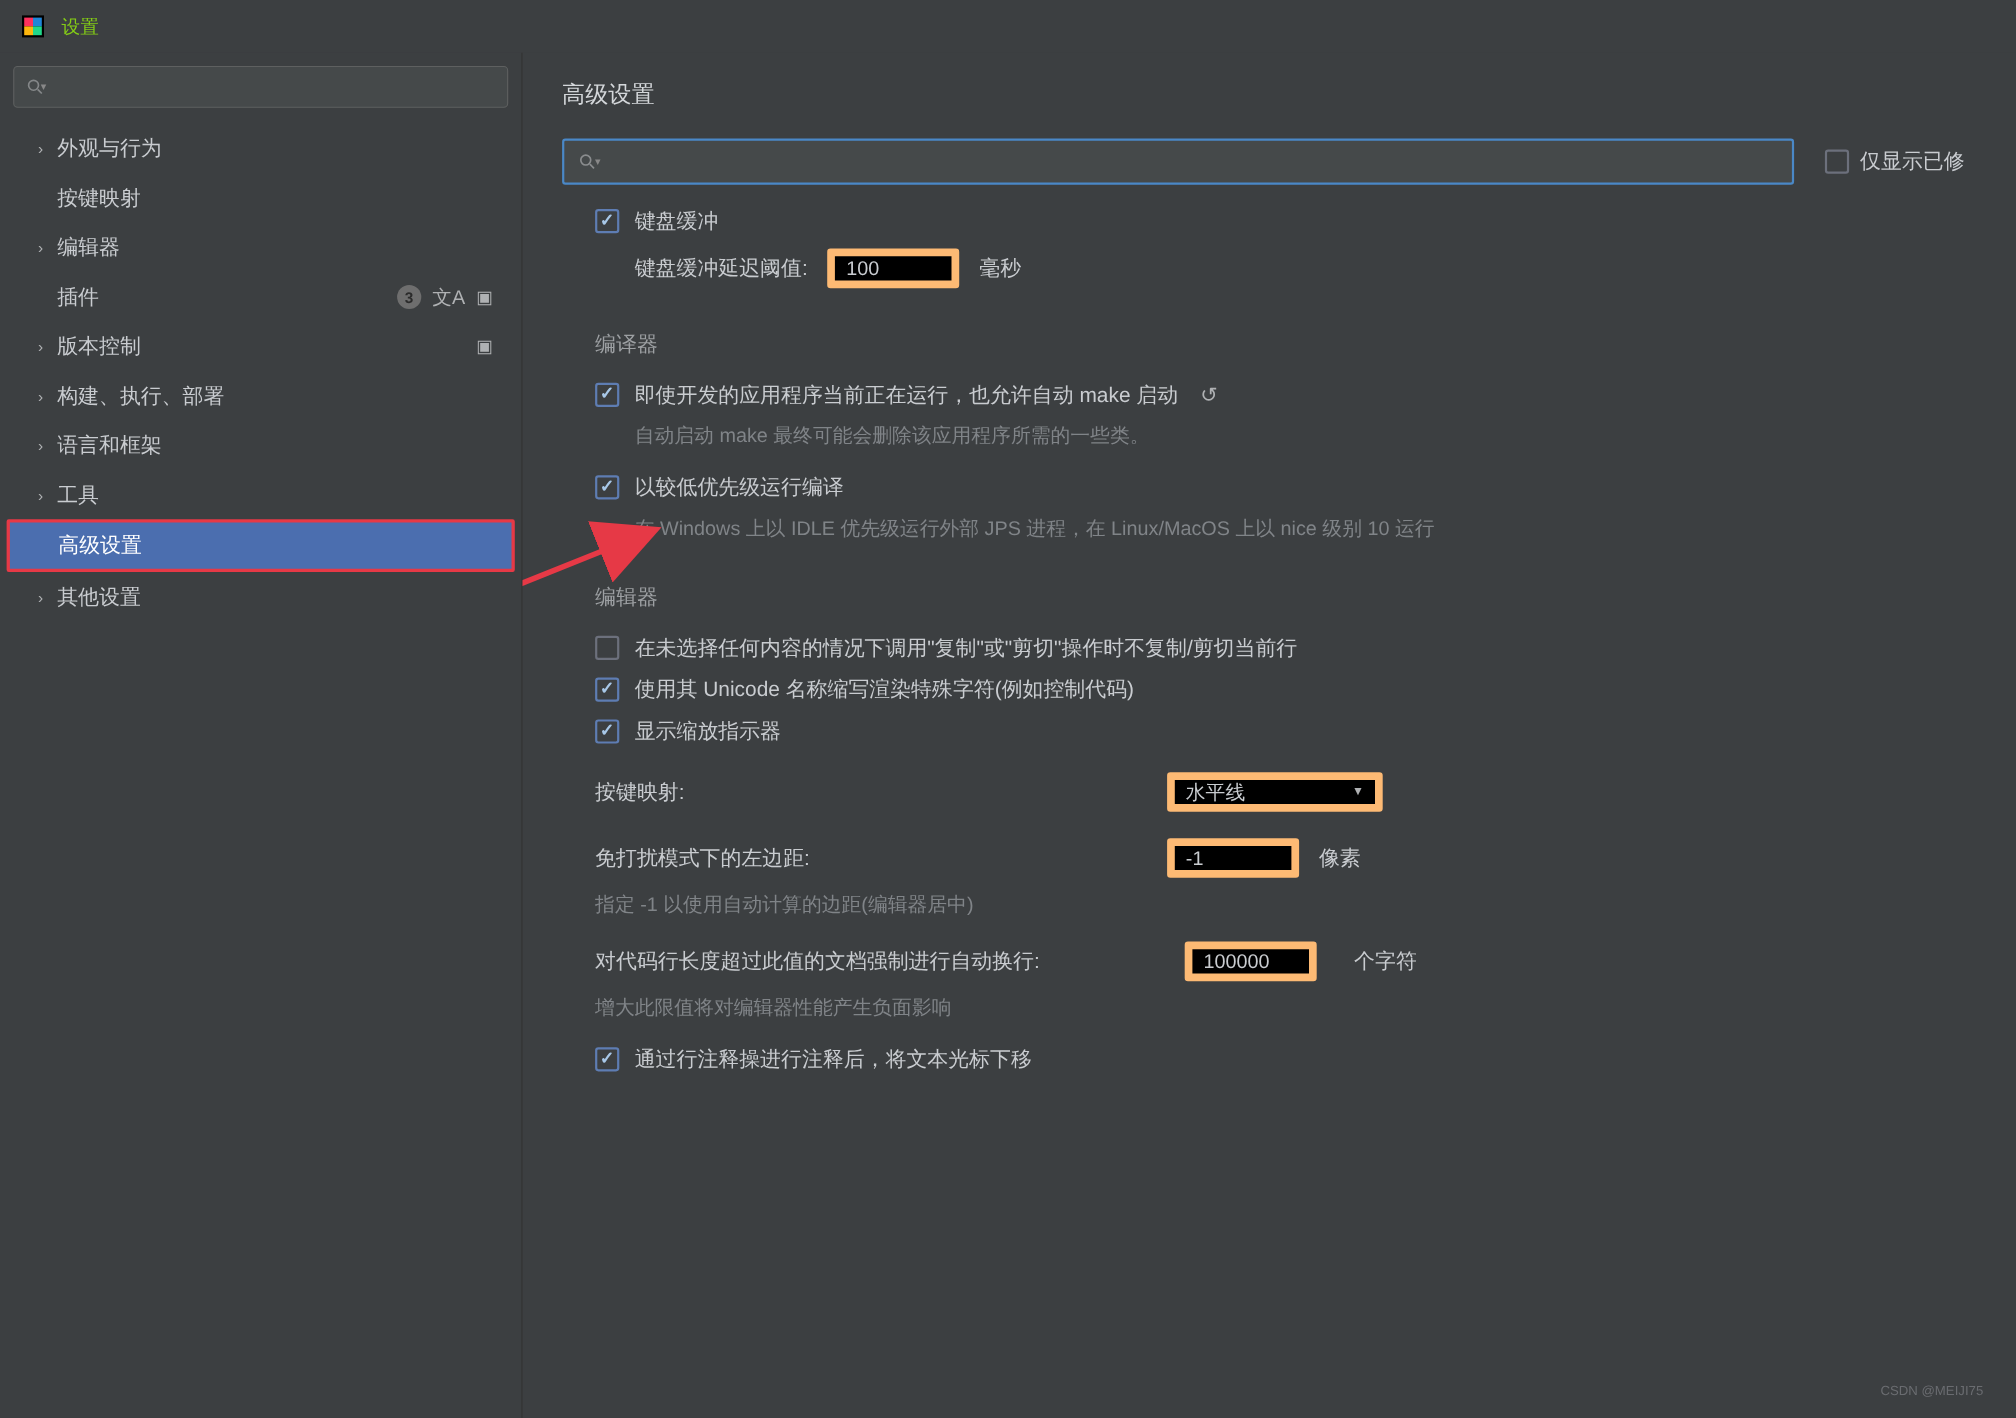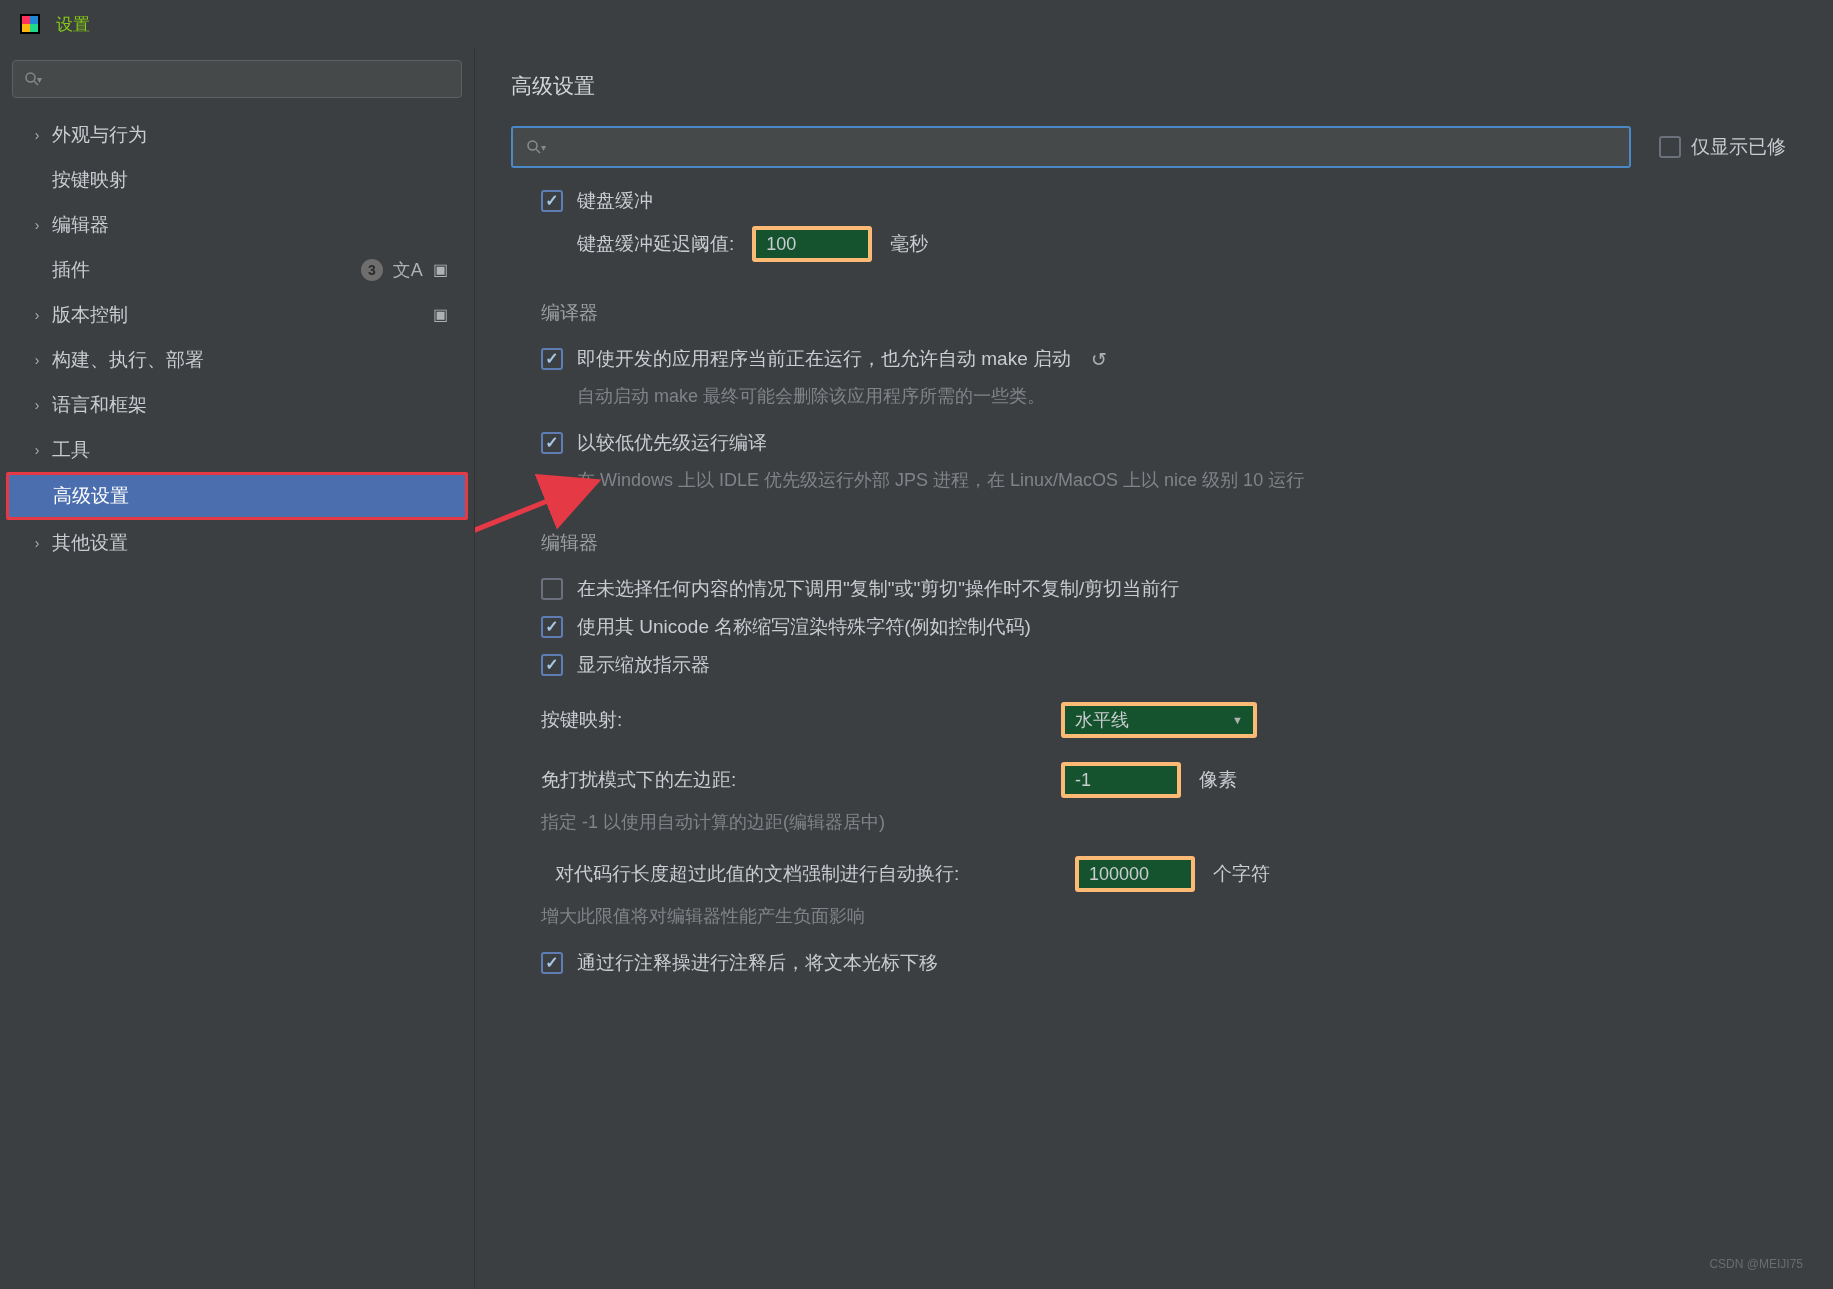--- a/index.html
+++ b/index.html
@@ -183,22 +183,22 @@
     margin: 6px 0 22px 36px;
   }
   .field-row {
     display: flex;
     align-items: center;
     gap: 18px;
     margin: 0 0 12px 36px;
   }
   .field-row .flabel { font-size: 19px; color: #C9CCD0; }
   .num-input, .sel {
-    background: #14532d;
-    border: 4px solid #fdba74;
+    background: #000000;
+    border: 7px solid #fdba74;
     border-radius: 3px;
     color: #C9CCD0;
     font-size: 18px;
     padding: 5px 10px;
     height: 36px;
   }
   .num-input { width: 120px; }
   .sel {
     width: 196px;
     display: flex;
@@ -368,21 +368,21 @@
         </div>
       </div>
 
       <div class="field-row" style="margin-left:0; margin-top:24px; gap:0;">
         <span class="flabel" style="width:520px;">免打扰模式下的左边距:</span>
         <input class="num-input" value="-1" style="">
         <span class="flabel" style="margin-left:18px;">像素</span>
       </div>
       <div class="setting-desc" style="margin-left:0;">指定 -1 以使用自动计算的边距(编辑器居中)</div>
 
-      <div class="field-row" style="margin-left:14px; gap:0;">
+      <div class="field-row" style="margin-left:0; gap:16px;">
         <span class="flabel" style="width:520px;">对代码行长度超过此值的文档强制进行自动换行:</span>
         <input class="num-input" value="100000" style="">
         <span class="flabel" style="margin-left:18px;">个字符</span>
       </div>
       <div class="setting-desc" style="margin-left:0;">增大此限值将对编辑器性能产生负面影响</div>
 
       <div class="setting-row">
         <span class="chk checked"></span>
         <span class="setting-label">通过行注释操进行注释后，将文本光标下移</span>
       </div>

